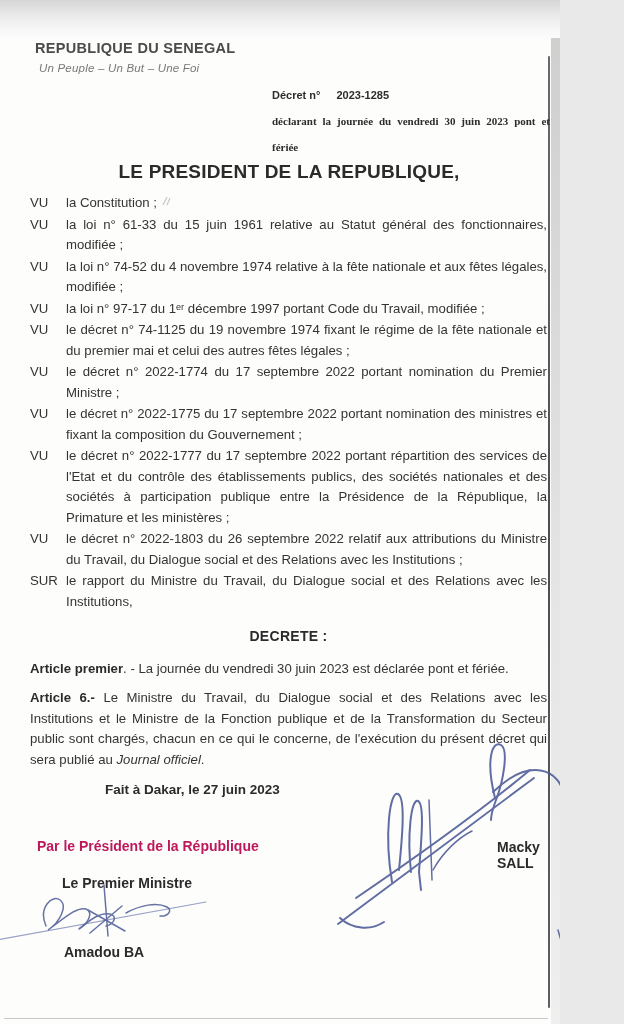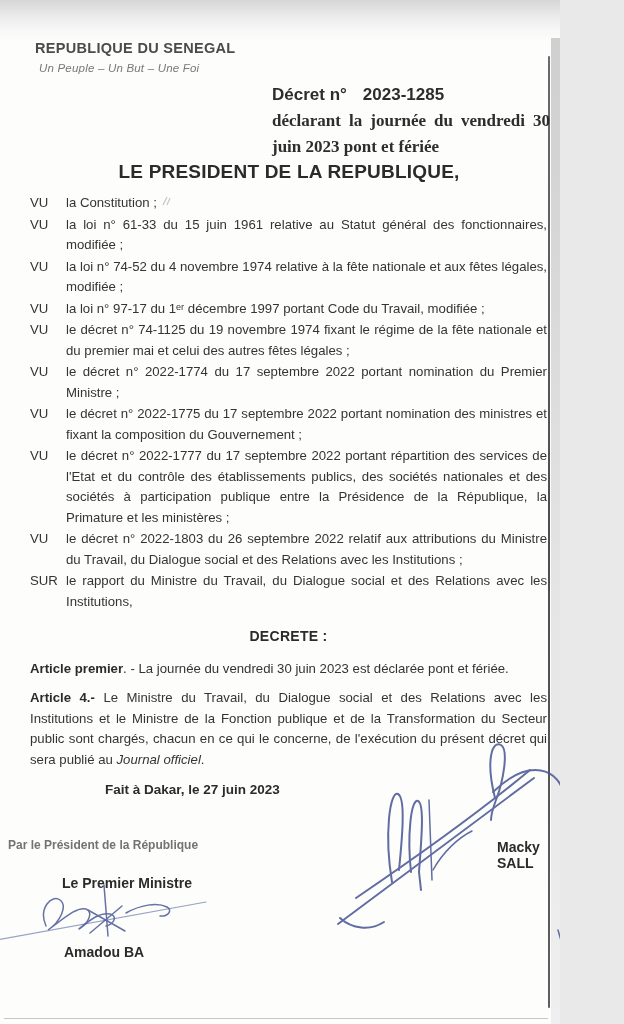--- a/index.html
+++ b/index.html
@@ -15,42 +15,42 @@
     background:linear-gradient(180deg,#cfcfcf,#e6e6e6 60%,#efefef); }
   .edge-line { position:absolute; top:56px; bottom:16px; right:10px; width:2px;
     background:linear-gradient(180deg,#6a6a6a,#4d4d4d 50%,#5e5e5e); border-radius:1px; }
   .bottom-edge { position:absolute; bottom:5px; left:4px; right:12px; height:1px; background:#c7c7c7; }
 
   .letterhead { position:absolute; top:40px; left:35px; }
   .country { font-weight:bold; font-size:14.5px; letter-spacing:.3px; color:#4b4b4b; }
   .motto { font-style:italic; font-size:11.5px; color:#787878; margin:6px 0 0 4px; letter-spacing:.2px; }
 
   .decree-heading { position:absolute; top:82px; left:272px; width:278px;
-    font-weight:bold; font-size:17px; color:#2d2d2d; line-height:26px; }
+    font-weight:bold; font-size:11px; color:#2d2d2d; line-height:26px; }
   .decree-number { display:flex; gap:16px; }
   .decree-subject { text-align:justify;font-family:Liberation Serif, serif; }
 
   .president-title { position:absolute; top:161px; left:30px; width:518px;
     text-align:center; font-weight:bold; font-size:19px; color:#2b2b2b; letter-spacing:.2px; }
 
   .body-text { position:absolute; top:193px; left:30px; width:517px;
     font-size:13.2px; line-height:20.5px; color:#343434; }
   .visa-row { display:flex; margin-bottom:1px; }
   .visa-label { width:36px; flex:none; }
   .visa-text { flex:1; text-align:justify; }
   .pen-mark { display:inline-block; vertical-align:baseline; margin-left:3px; opacity:.55; }
 
   .decrete-heading { text-align:center; font-weight:bold; font-size:14px;
     color:#2b2b2b; margin:14px 0 12px; letter-spacing:.3px; }
   .article { text-align:justify; margin:0 0 9px; }
   .article .lbl { font-weight:bold; color:#2b2b2b; }
   .article .ital { font-style:italic; }
   .place-date { font-weight:bold; font-size:13.5px; color:#2b2b2b; margin:10px 0 0 75px; }
 
-  .by-president { position:absolute; top:838px; left:8px; font-weight:bold; font-size:12px; color:#737373; }
+  .by-president { position:absolute; top:838px; left:37px; font-weight:bold; font-size:14px; color:#be185d; }
   .pm-title     { position:absolute; top:875px; left:62px; font-weight:bold; font-size:14px; color:#2b2b2b; }
   .pm-name      { position:absolute; top:944px; left:64px; font-weight:bold; font-size:14px; color:#2b2b2b; }
   .president-name { position:absolute; top:839px; left:470px; font-weight:bold; font-size:14px; color:#2b2b2b;padding-left:27px; }
 
   .sig-pm { position:absolute; left:-6px; top:882px; }
   .sig-president { position:absolute; left:332px; top:738px; }
 </style>
 </head>
 <body>
 
@@ -119,21 +119,21 @@
     </div>
     <div class="visa-row">
       <span class="visa-label">SUR</span>
       <span class="visa-text">le rapport du Ministre du Travail, du Dialogue social et des Relations avec les Institutions,</span>
     </div>
 
     <div class="decrete-heading">DECRETE :</div>
 
     <p class="article"><span class="lbl">Article premier</span><span>. - </span><span>La journée du vendredi 30 juin 2023 est déclarée pont et fériée.</span></p>
 
-    <p class="article"><span class="lbl">Article 4.-</span><span> Le Ministre du Travail, du Dialogue social et des Relations avec les Institutions et le Ministre de la Fonction publique et de la Transformation du Secteur public sont chargés, chacun en ce qui le concerne, de l'exécution du présent décret qui sera publié au </span><span class="ital">Journal officiel</span><span>.</span></p>
+    <p class="article"><span class="lbl">Article 6.-</span><span> Le Ministre du Travail, du Dialogue social et des Relations avec les Institutions et le Ministre de la Fonction publique et de la Transformation du Secteur public sont chargés, chacun en ce qui le concerne, de l'exécution du présent décret qui sera publié au </span><span class="ital">Journal officiel</span><span>.</span></p>
 
     <div class="place-date">Fait à Dakar, le  27 juin 2023</div>
   </div>
 
   <div class="by-president">Par le Président de la République</div>
   <div class="pm-title">Le Premier Ministre</div>
   <div class="pm-name">Amadou BA</div>
   <div class="president-name">Macky SALL</div>
 
   <svg class="sig-pm" width="222" height="66" viewBox="0 0 222 66">

